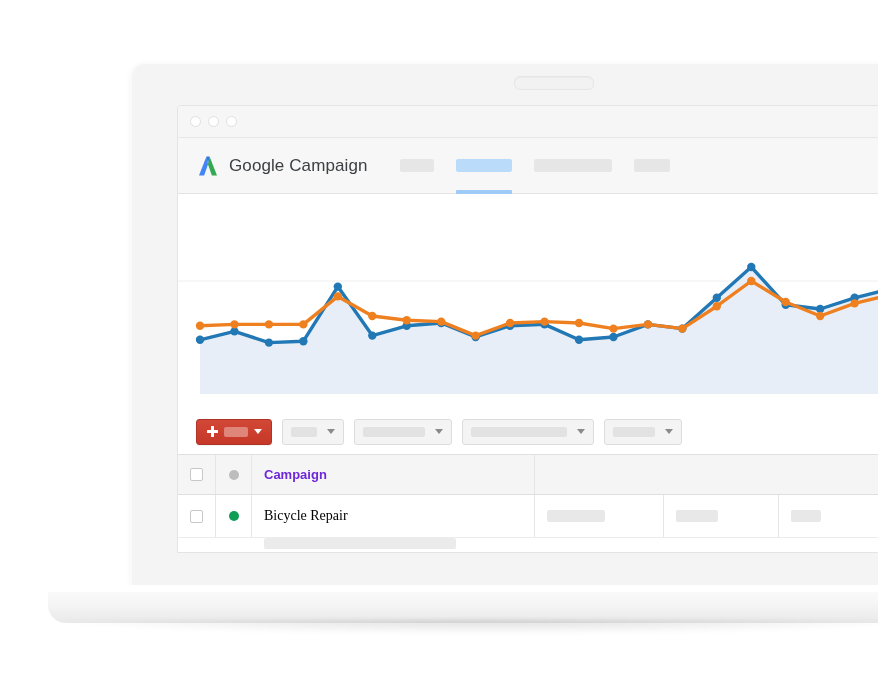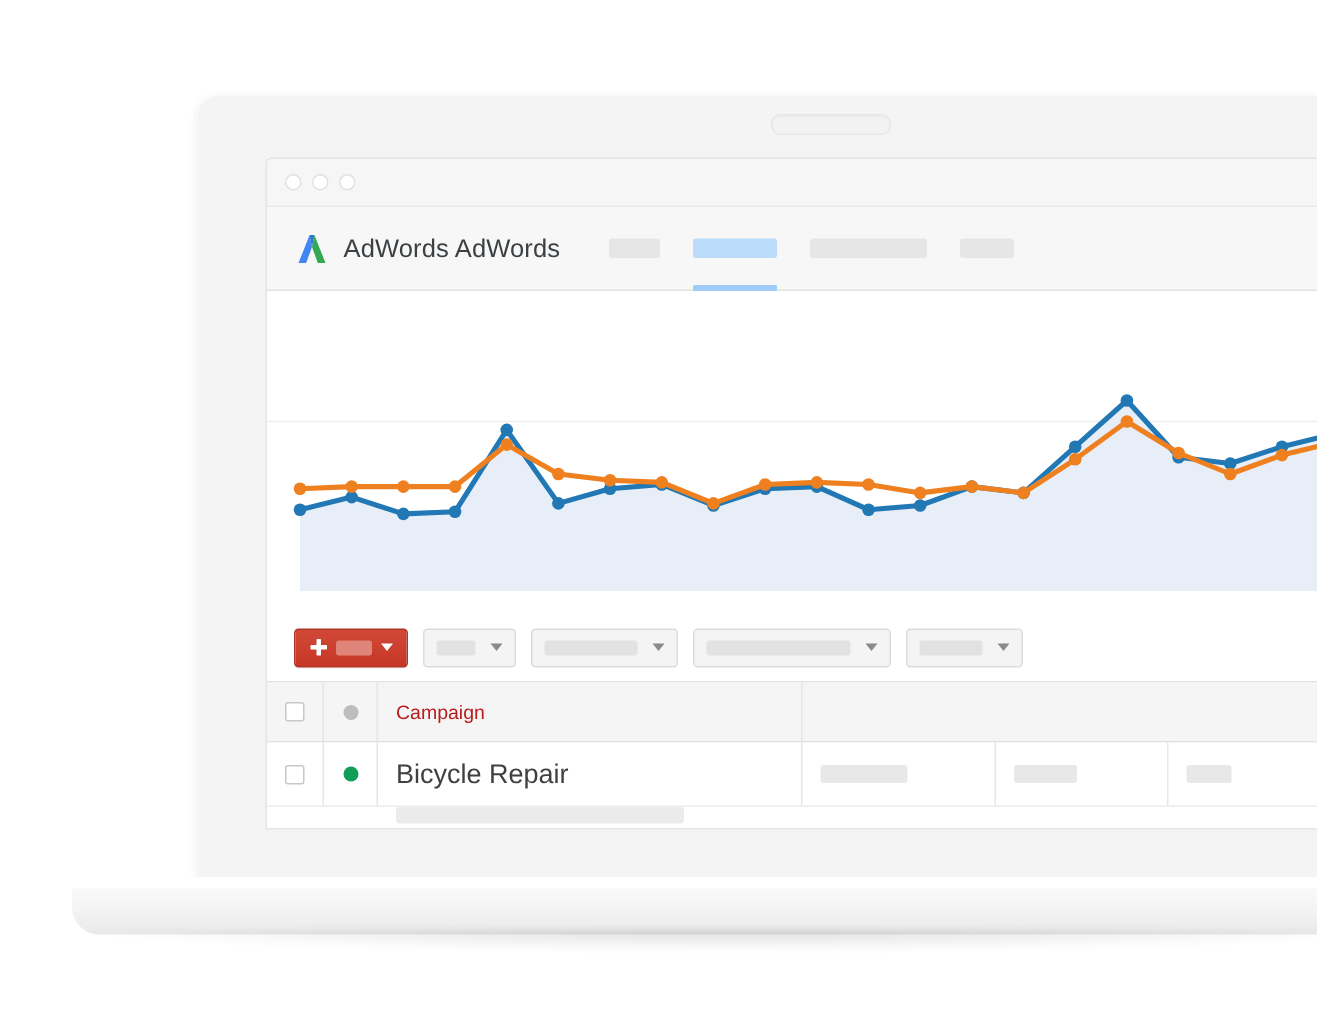--- a/index.html
+++ b/index.html
@@ -119,22 +119,22 @@
   }
   .c-check{width:38px;justify-content:center;padding-left:0;}
   .c-dot{width:36px;justify-content:center;padding-left:0;}
   .c-campaign{width:283px;position:relative;}
   .c-budget{width:129px;}
   .c-status{width:115px;}
   .c-last{flex:1;border-right:none;}
   .chk{width:13px;height:13px;border-radius:2px;background:#fff;border:1px solid #c8c8c8;box-sizing:border-box;display:block;}
   .dot-grey{width:10px;height:10px;border-radius:50%;background:#bdbdbd;display:block;}
   .dot-green{width:10px;height:10px;border-radius:50%;background:#0f9d58;display:block;}
-  .hdr-text{font-size:13px;color:#b91c1c;}
-  .row-text{font-size:18px;color:#404040;}
+  .hdr-text{font-size:13px;color:#6d28d9;font-weight:bold;}
+  .row-text{font-size:14px;color:#000000;font-family:Liberation Serif, serif;}
   .cell-ph{height:12px;border-radius:2px;background:#e8e8e8;display:block;}
   .subbar{
     position:absolute;left:12px;bottom:-12px;width:192px;height:11px;
     border-radius:2px;background:#ebebeb;
   }
 
   
   .base{
     position:absolute;left:48px;top:585px;width:880px;height:38px;
     background:linear-gradient(#fdfdfd 0%,#f4f4f4 55%,#e9e9e9 100%);
@@ -168,21 +168,21 @@
       <span class="dot"></span>
     </div>
 
     <div class="app-header">
       <div class="brand">
         <svg class="logo-mark" viewBox="0 0 24 24">
           <path d="M10.4 2.6 L3.0 21.4 L8.1 21.4 L12.0 10.6 Z" fill="#4285f4"></path>
           <path d="M12.0 10.6 L13.6 2.6 L21.0 21.4 L15.9 21.4 Z" fill="#34a853"></path>
           <path d="M10.4 2.6 L13.6 2.6 L12.0 10.6 Z" fill="#2a7bd0"></path>
         </svg>
-        <span class="brand-text">AdWords AdWords</span>
+        <span class="brand-text">Google Campaign</span>
       </div>
       <div class="navtabs">
         <div class="navtab">
           <span class="ph" style="width:34px"></span>
         </div>
         <div class="navtab active">
           <span class="ph" style="width:56px"></span>
         </div>
         <div class="navtab">
           <span class="ph" style="width:78px"></span>

